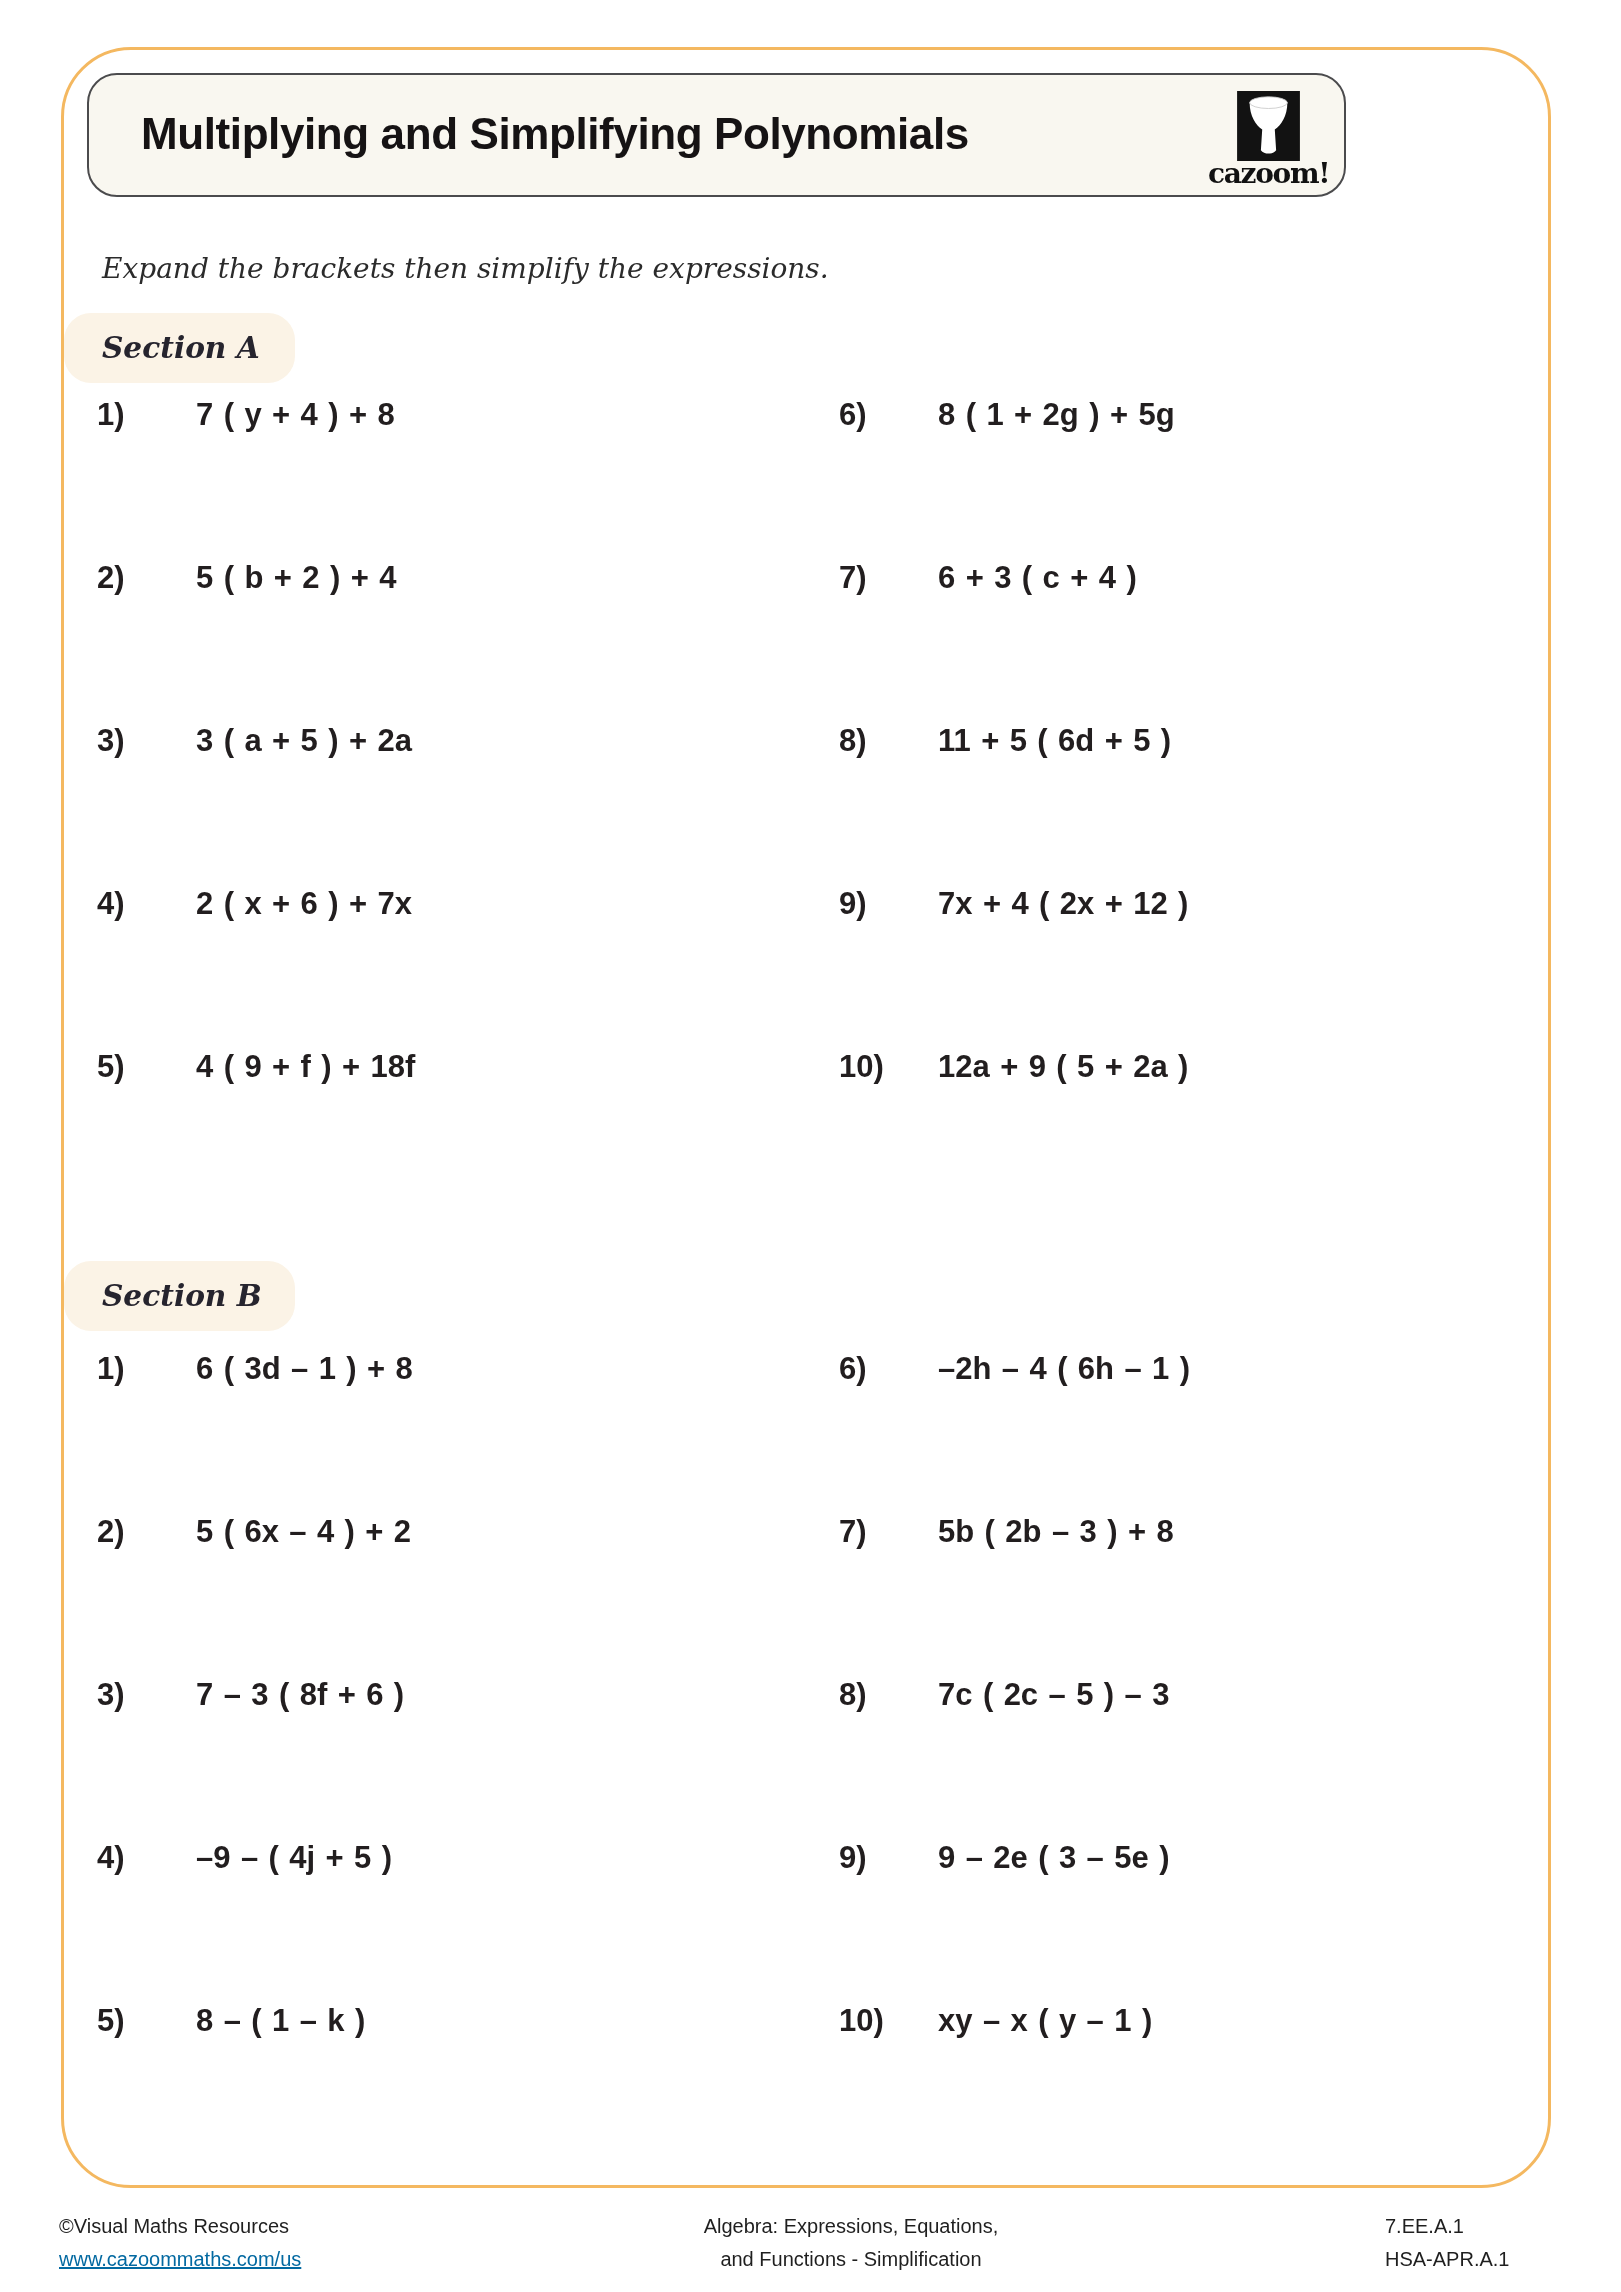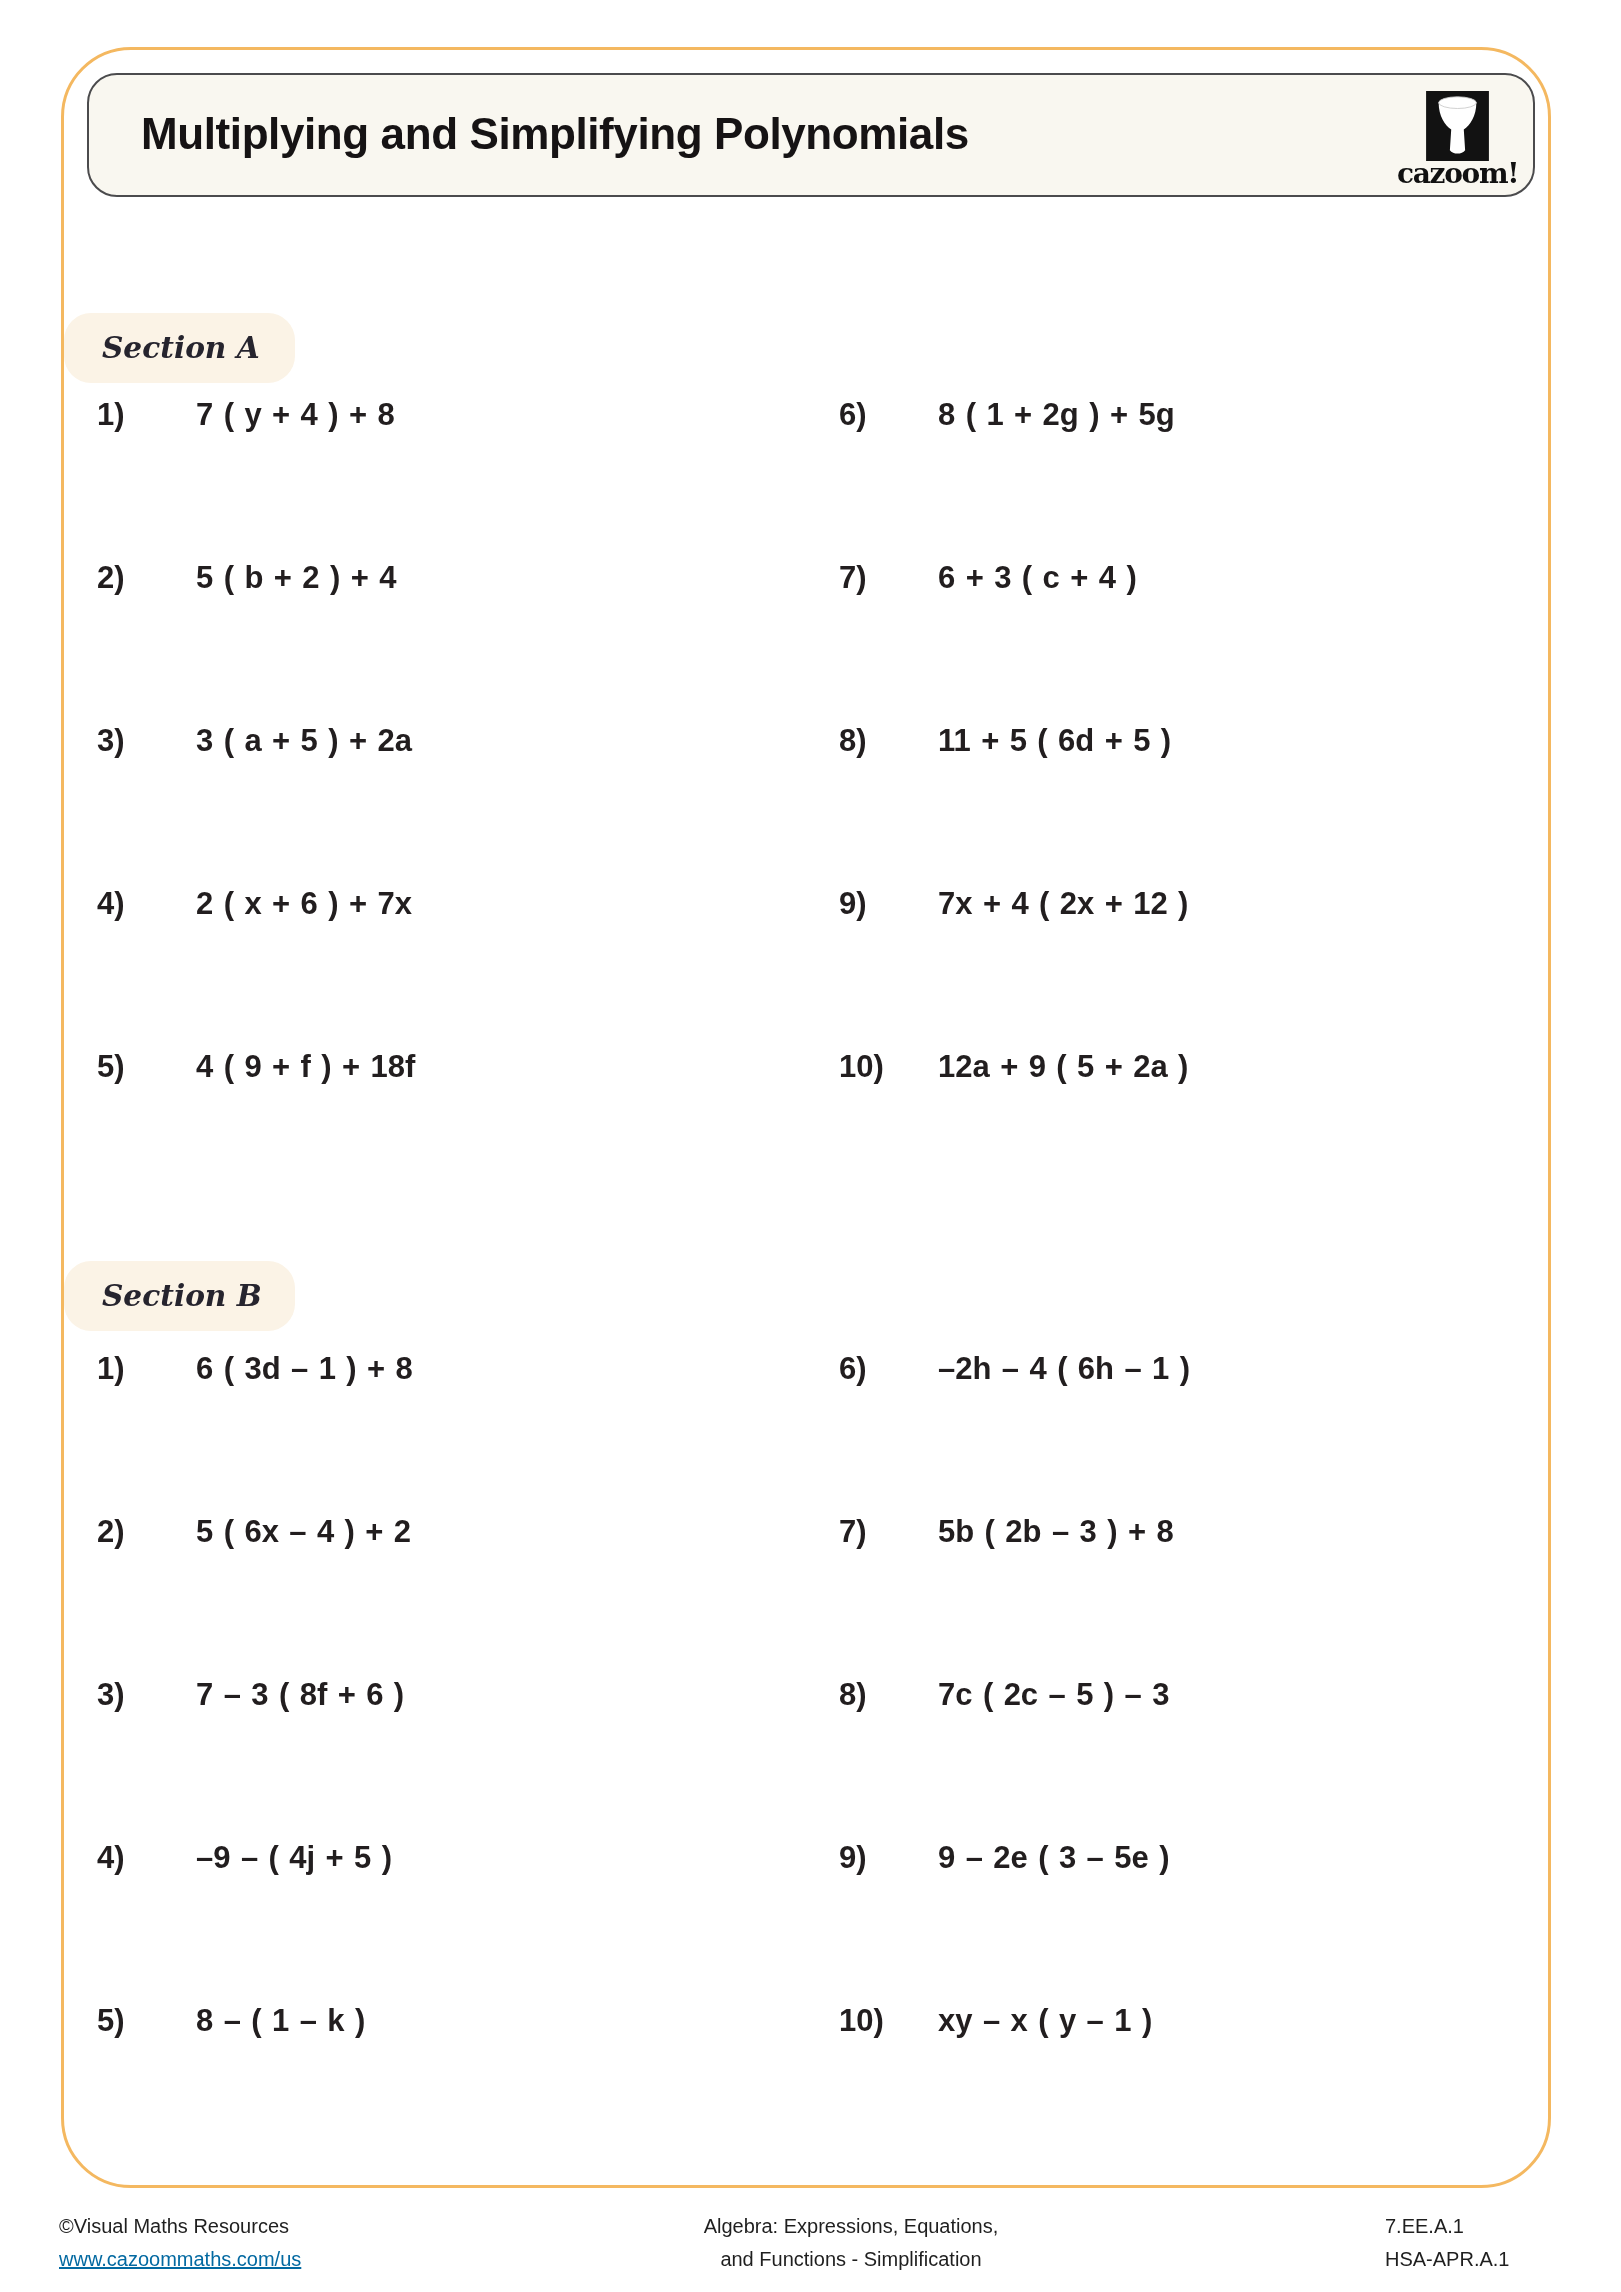--- a/index.html
+++ b/index.html
@@ -7,21 +7,21 @@
     position:relative;width:1622px;height:2293px;background:#ffffff;overflow:hidden;
     font-family:"Liberation Sans",sans-serif;color:#221E1F;
   }
   
   #frame{
     position:absolute;left:61px;top:47px;width:1490px;height:2141px;
     border:3.6px solid #F4B860;border-radius:70px;background:#ffffff;box-sizing:border-box;
   }
   
   #titlebox{
-    position:absolute;left:87px;top:73px;width:1448px;height:124px;
+    position:absolute;left:87px;top:73px;width:1259px;height:124px;
     background:#F9F7F0;border:2.7px solid #4B4B4D;border-radius:30px;box-sizing:border-box;
   }
   #title{
     position:absolute;left:52px;top:0;height:118px;line-height:118px;
     font-size:44px;font-weight:bold;letter-spacing:-0.4px;color:#161314;white-space:nowrap;
   }
   #logo{position:absolute;right:16px;top:16px;width:120px;text-align:left;}
   #logo svg{display:block;margin:0 auto;}
   #logo .logo-text{
     display:block;margin-top:0.9px;font-family:"DejaVu Serif",serif;font-weight:bold;
@@ -69,20 +69,21 @@
         <svg viewBox="0 0 70 78" width="63" height="70" aria-hidden="true">
           <rect width="70" height="78" fill="#121212"></rect>
           <path d="M14 13 C14 28 21 38 28 43 L26.5 66 C30 71 40 71 43.5 66 L42 43 C49 38 56 28 56 13 Z" fill="#ffffff"></path>
           <ellipse cx="35" cy="13" rx="21" ry="6.5" fill="#ffffff" stroke="#cccccc" stroke-width="1"></ellipse>
         </svg>
       </span>
       <span class="logo-text">cazoom!</span>
     </div>
   </div>
 
+  <div id="instruction">Expand the brackets then simplify the expressions.</div>
 
   <div id="pillA" class="pill">
     <span class="pill-label">Section A</span>
   </div>
 
   <div class="prob colL" style="top:394px">
     <span class="pnum">1)</span>
     <span class="pexpr">7 ( y + 4 ) + 8</span>
   </div>
   <div class="prob colL" style="top:557px">

